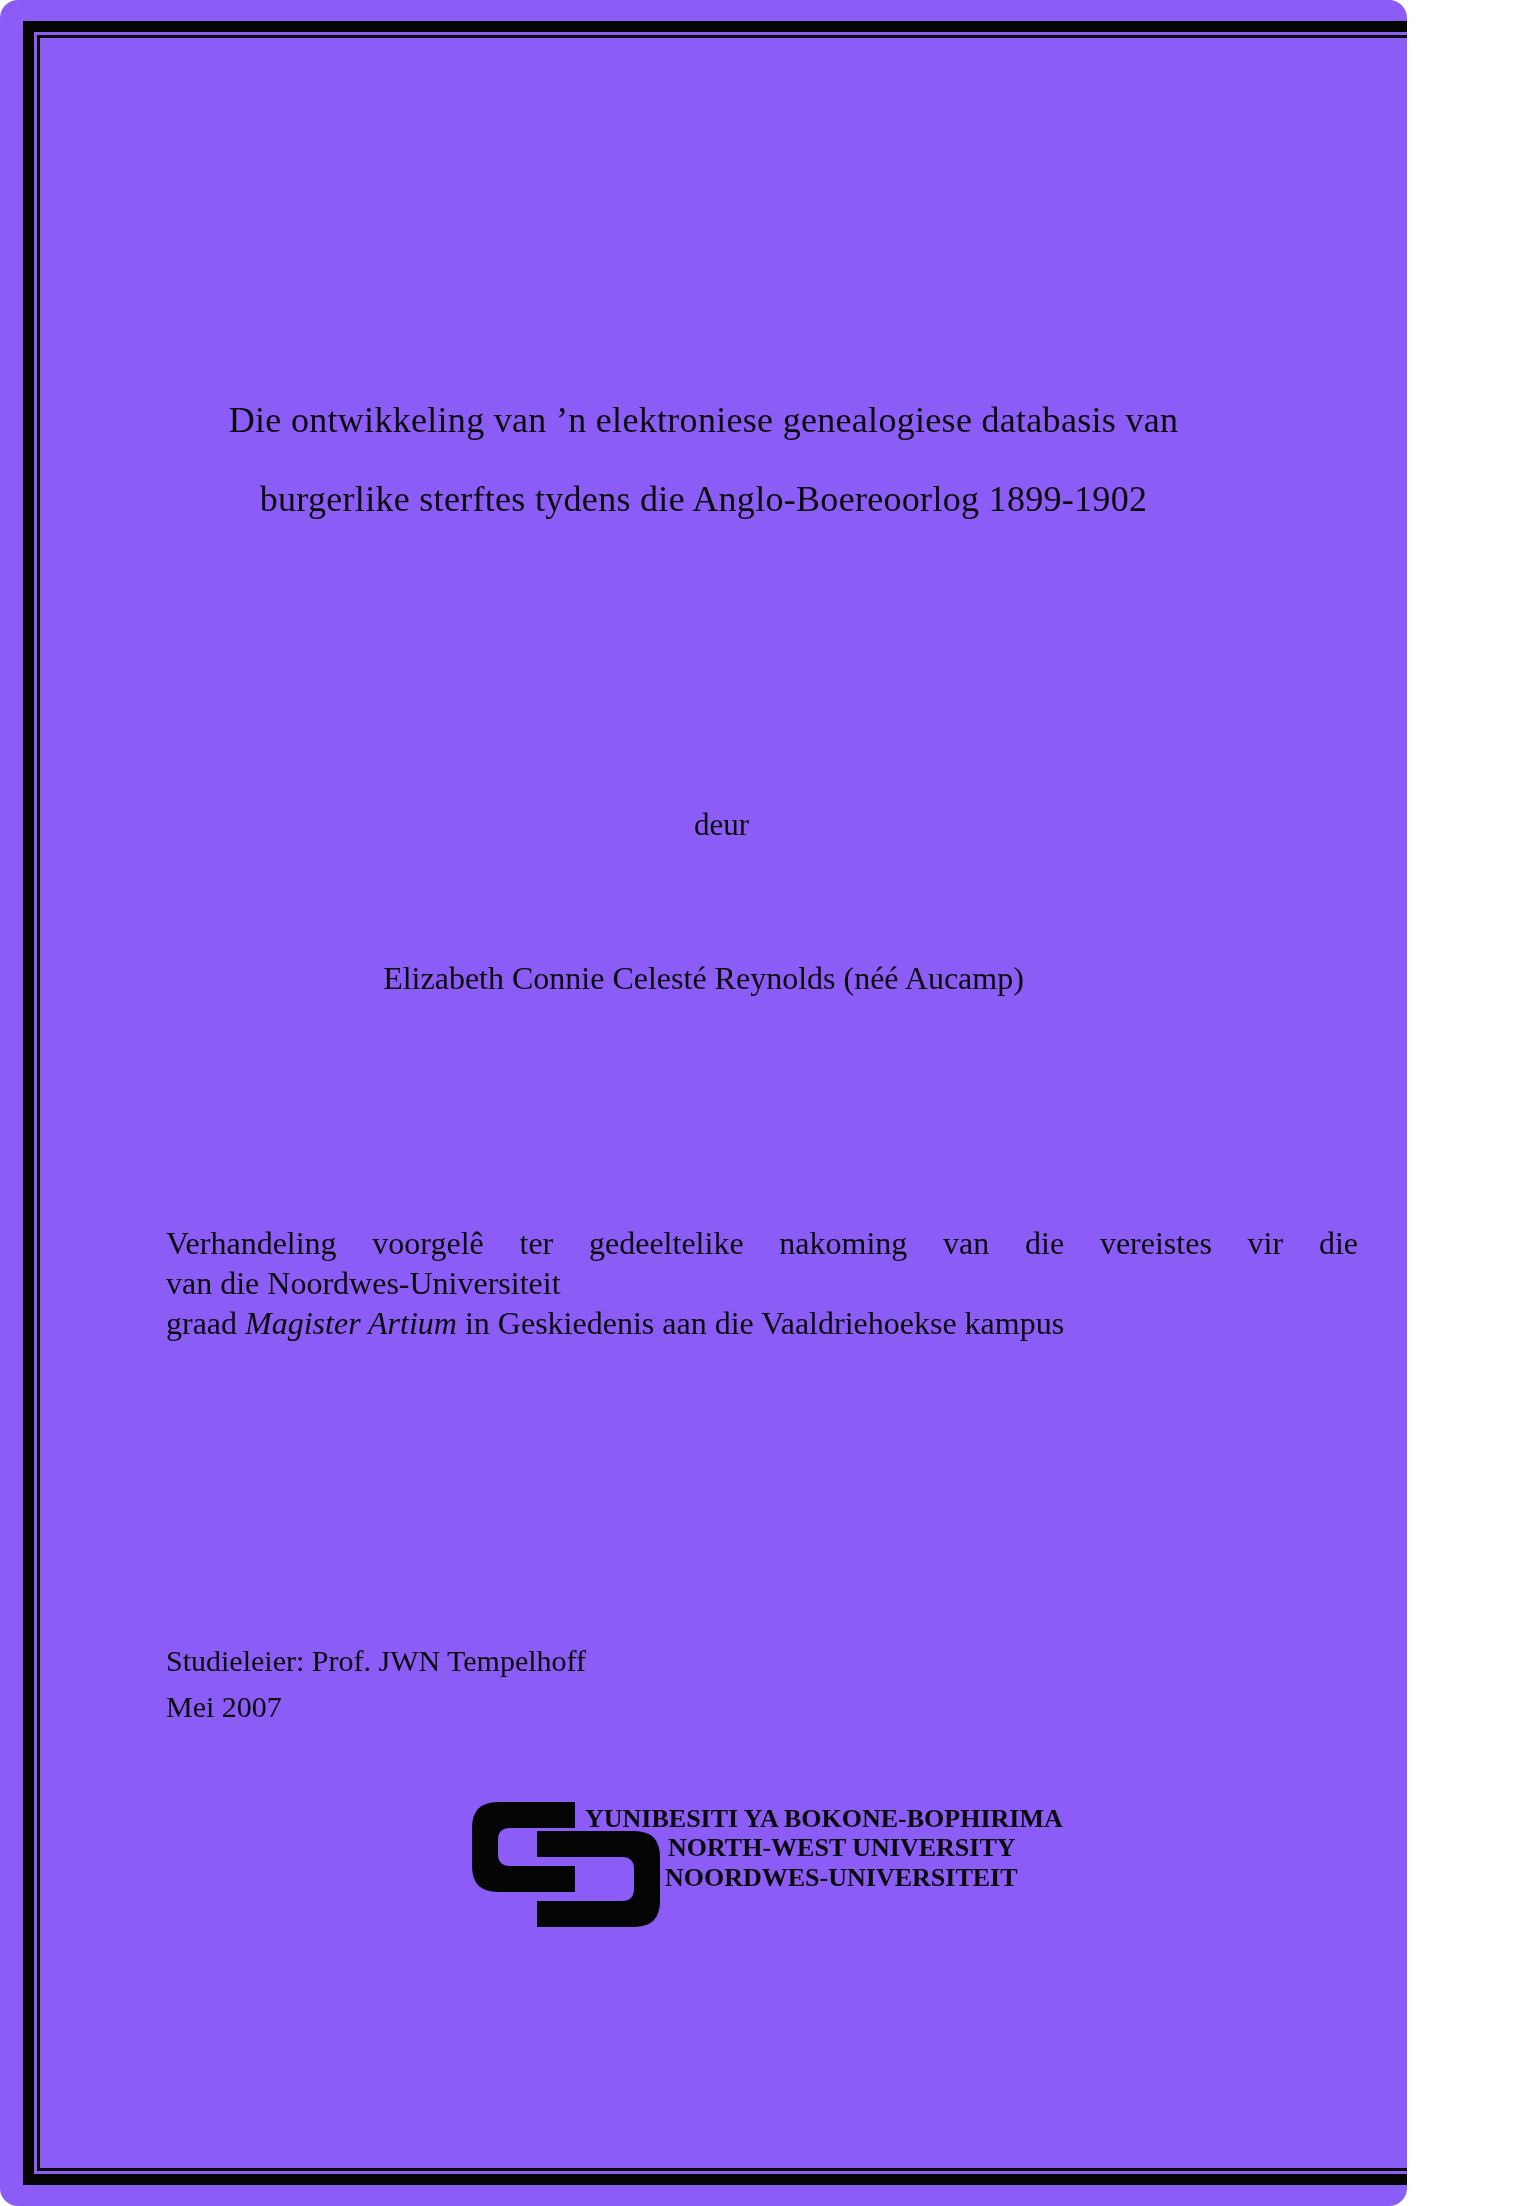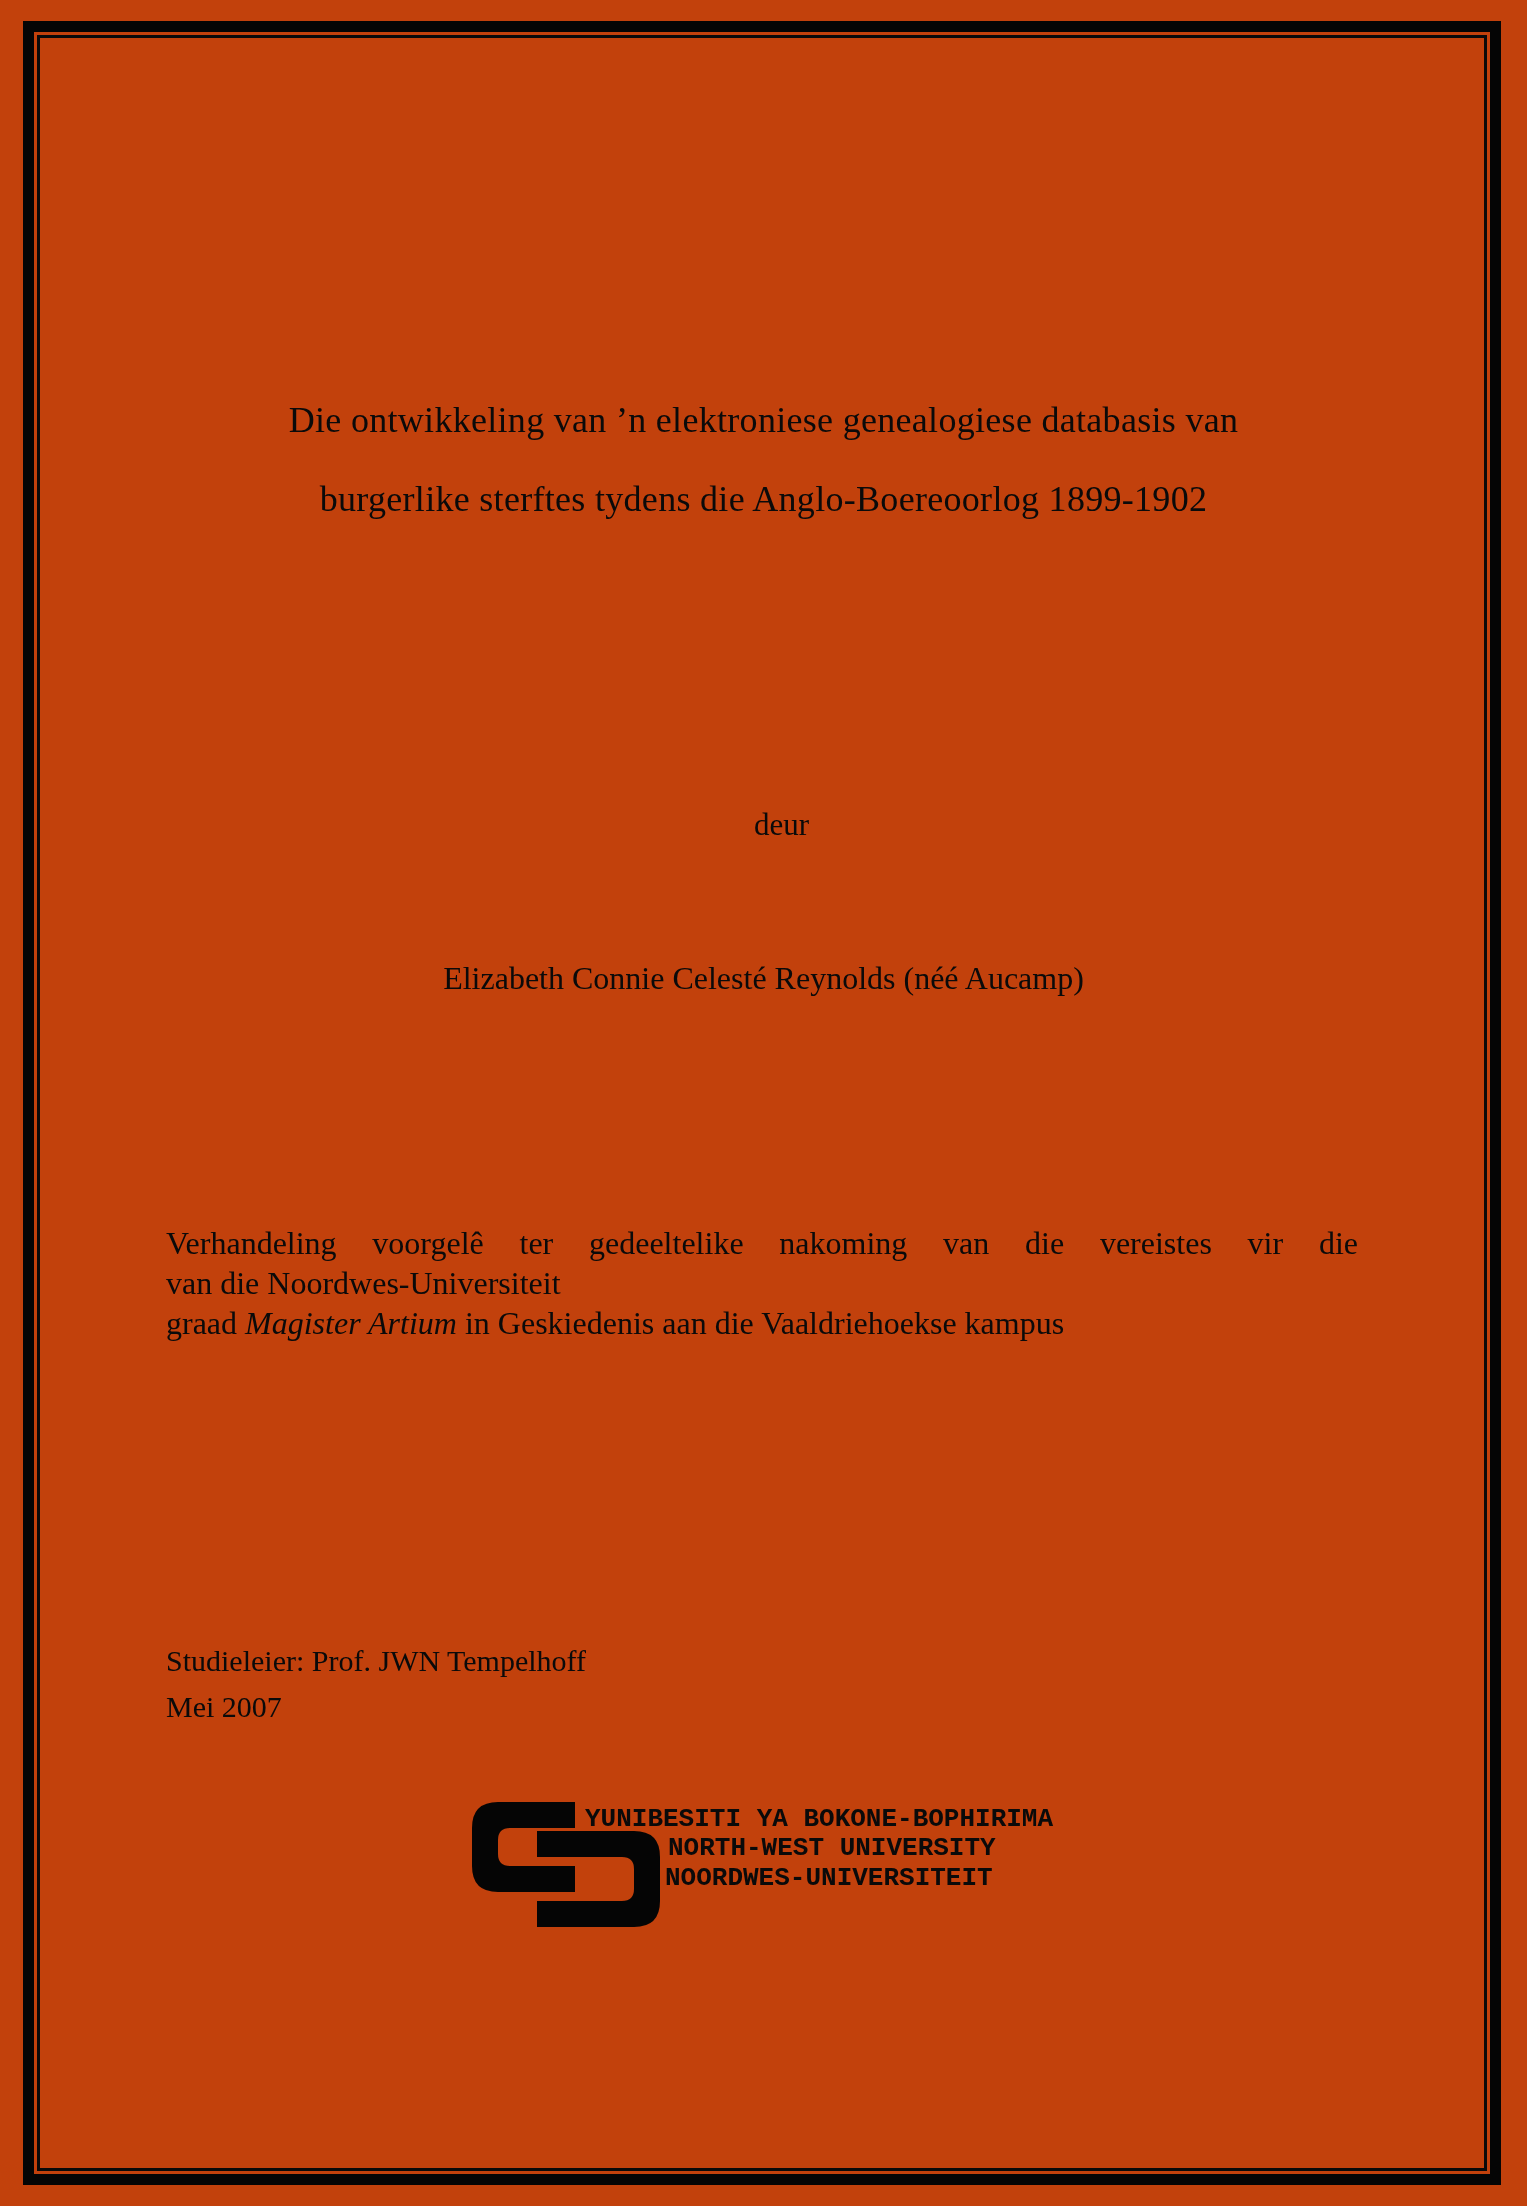--- a/index.html
+++ b/index.html
@@ -2,26 +2,27 @@
 <html><head>
 <meta charset="utf-8">
 <style>
   html, body {
     margin: 0;
     padding: 0;
     background: #ffffff;
   }
   .page {
     position: relative;
-    width: 1527px;
+    width: 1407px;
     height: 2206px;
-    background: #c2410c;
+    background: #8b5cf6;
     color: #0a0a0a;
     font-family: "Liberation Serif", serif;
     overflow: hidden;
+    border-radius: 18px;
   }
   .frame-outer {
     position: absolute;
     left: 23px;
     top: 21px;
     width: 1478px;
     height: 2164px;
     border: 11px solid #050505;
     box-sizing: border-box;
   }
@@ -81,21 +82,21 @@
     top: 1638px;
     font-size: 30px;
     line-height: 46px;
   }
   .logo-block {
     position: absolute;
     left: 472px;
     top: 1800px;
     width: 660px;
     height: 140px;
-    font-family: Liberation Mono, monospace;
+    font-family: Liberation Serif, serif;
     font-weight: bold;
     font-size: 26px;
     color: #0a0a0a;
     white-space: nowrap;
   }
   .logo-mark {
     position: absolute;
     left: 0;
     top: 2px;
     width: 190px;

